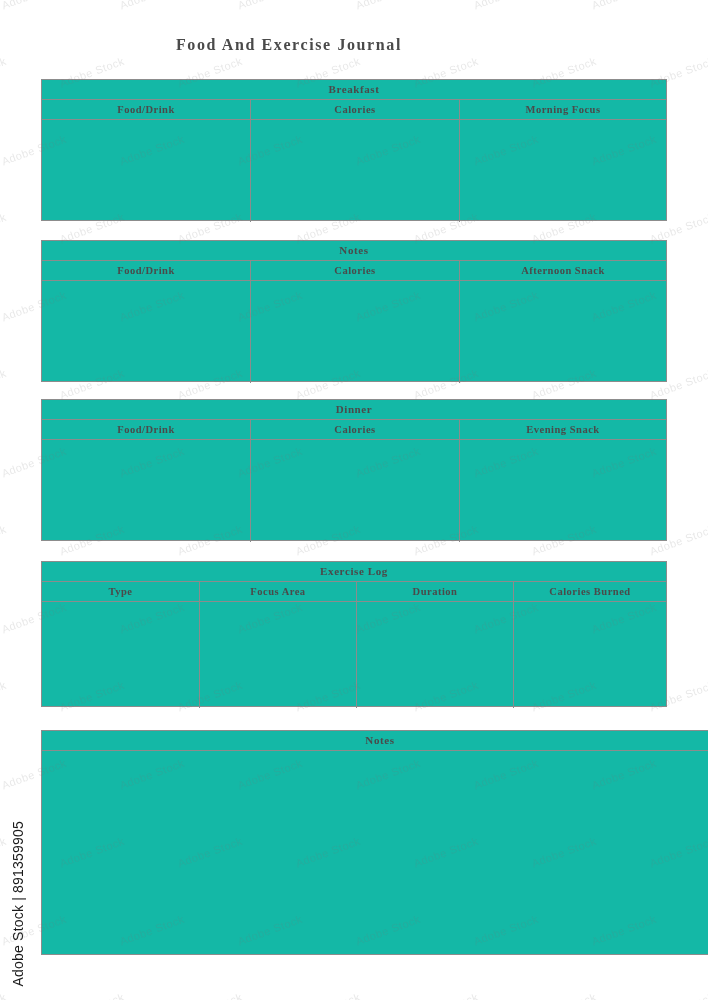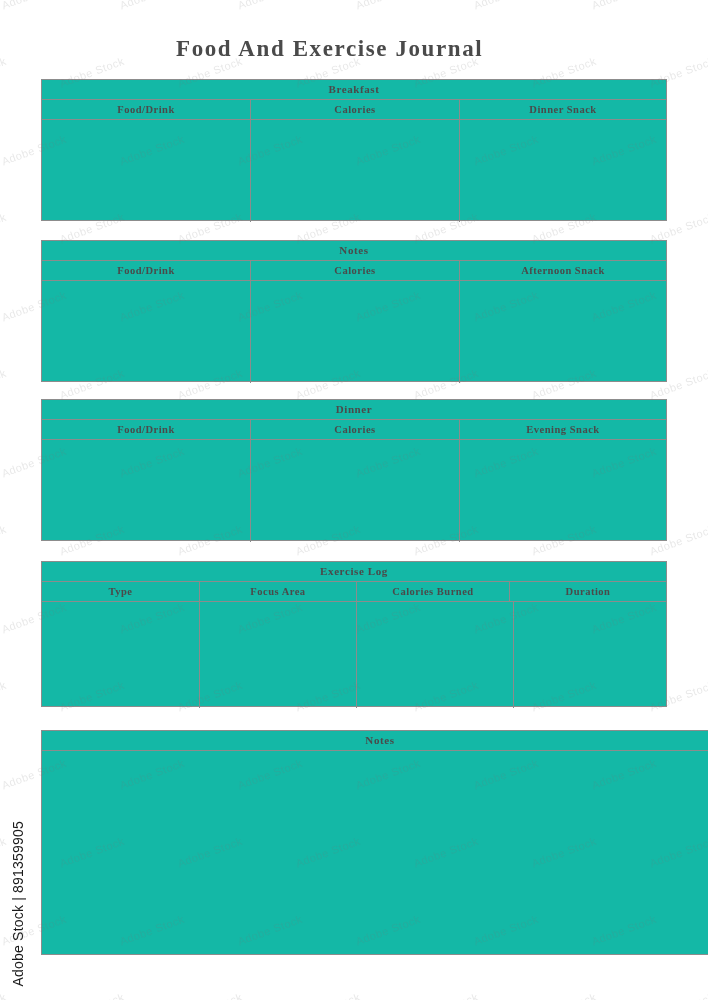--- a/index.html
+++ b/index.html
@@ -56,21 +56,21 @@
     inset: 0;
     z-index: 2;
   }
 
   #page-title {
     position: absolute;
     left: 176px;
     top: 36px;
     font-family: "Liberation Serif", serif;
     font-weight: bold;
-    font-size: 23px;
+    font-size: 16px;
     letter-spacing: 1.6px;
     color: #4a4a4a;
     white-space: nowrap;
   }
 
   .section {
     position: absolute;
     border: 1px solid #8c8c8c;
     box-sizing: border-box;
     background: #14b8a6;
@@ -220,21 +220,21 @@
 
 <div id="page">
 
   <div id="page-title">Food And Exercise Journal</div>
 
   <div class="section" style="left:41px; top:79px; width:626px; height:142px;">
     <div class="section-title">Breakfast</div>
     <div class="head-row">
       <div class="head-cell" style="flex:0 0 208px;">Food/Drink</div>
       <div class="head-cell" style="flex:0 0 208px;">Calories</div>
-      <div class="head-cell">Dinner Snack</div>
+      <div class="head-cell">Morning Focus</div>
     </div>
     <div class="body-row">
       <div class="body-cell" style="flex:0 0 208px;"></div>
       <div class="body-cell" style="flex:0 0 208px;"></div>
       <div class="body-cell"></div>
     </div>
   </div>
 
   <div class="section" style="left:41px; top:240px; width:626px; height:142px;">
     <div class="section-title">Notes</div>
@@ -262,22 +262,22 @@
       <div class="body-cell" style="flex:0 0 208px;"></div>
       <div class="body-cell"></div>
     </div>
   </div>
 
   <div class="section" style="left:41px; top:561px; width:626px; height:146px;">
     <div class="section-title">Exercise Log</div>
     <div class="head-row">
       <div class="head-cell" style="flex:0 0 157px;">Type</div>
       <div class="head-cell" style="flex:0 0 156px;">Focus Area</div>
+      <div class="head-cell" style="flex:0 0 156px;">Duration</div>
       <div class="head-cell">Calories Burned</div>
-      <div class="head-cell" style="flex:0 0 156px;">Duration</div>
     </div>
     <div class="body-row">
       <div class="body-cell" style="flex:0 0 157px;"></div>
       <div class="body-cell" style="flex:0 0 156px;"></div>
       <div class="body-cell" style="flex:0 0 156px;"></div>
       <div class="body-cell"></div>
     </div>
   </div>
 
   <div class="section" style="left:41px; top:730px; width:678px; height:225px;">

